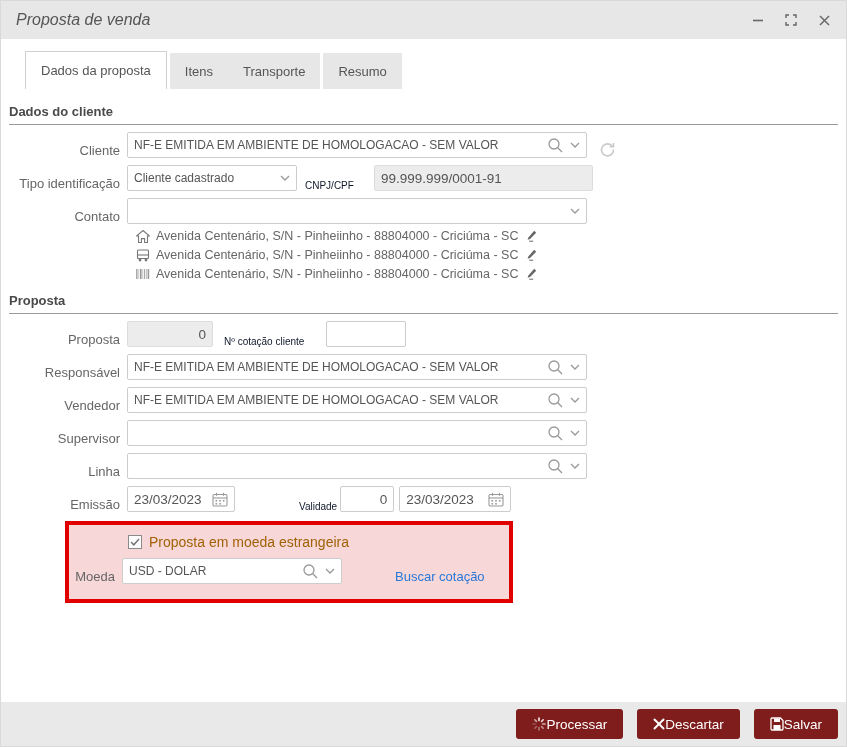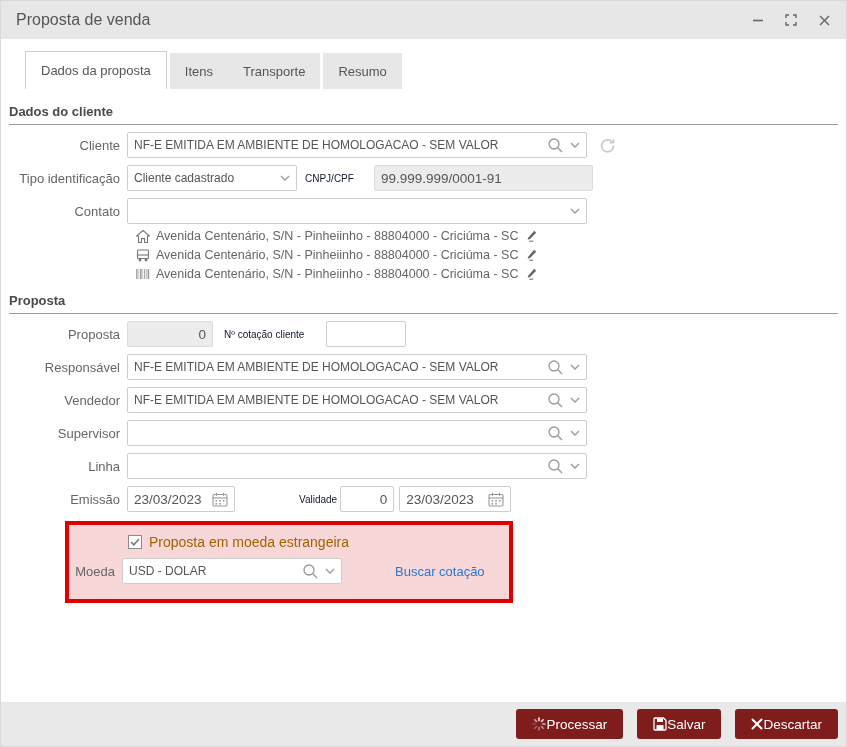--- a/index.html
+++ b/index.html
@@ -1,36 +1,36 @@
 <!DOCTYPE html>
 <html><head>
 <meta charset="utf-8">
 <style>
   * { margin:0; padding:0; box-sizing:border-box; }
   html,body { width:847px; height:747px; overflow:hidden; background:#fff;
               font-family:"Liberation Sans", sans-serif; }
   .window { width:847px; height:747px; display:flex; flex-direction:column; border:1px solid #d9d9d9; background:#fff; }
 
   
-  .titlebar { height:38px; background:#e7e7e7; display:flex; align-items:center; padding:0 15px; flex:none; }
+  .titlebar { height:38px; background:#e7e7e7; display:flex; align-items:center; padding:0 15px; flex:none;font-style:italic; }
   .titlebar .title { flex:1; font-size:16px; color:#555; }
   .win-controls { display:flex; align-items:center; gap:19px; }
   .win-btn { width:14px; height:14px; display:flex; align-items:center; justify-content:center; cursor:pointer; }
 
   
   .tabbar { display:flex; align-items:flex-end; margin:12px 0 0 8px; flex:none;padding-left:16px; }
   .tab { height:36px; display:flex; align-items:center; padding:0 15px; font-size:13px; color:#555; cursor:pointer; }
   .tab.active { height:38px; background:#fff; border:1px solid #cfcfcf; border-bottom:none; }
   .tab-group { display:flex; background:#e7e7e7; height:36px; margin-left:3px; align-self:flex-start; margin-top:2px; }
 
   
   .content { flex:1; padding:0 8px; overflow:hidden; }
   .section-title { margin-top:15px; padding-bottom:5px; border-bottom:1px solid #9a9a9a;
                    font-size:13px; font-weight:bold; color:#4a4a4a; }
-  .row { display:flex; align-items:center; margin-top:7px; }
+  .row { display:flex; align-items:flex-end; margin-top:7px; }
   .lbl { flex:none; width:118px; text-align:right; padding-right:7px; color:#666; font-size:13px; }
   .lbl-inline { color:#0f172a; font-size:10px; white-space:nowrap; }
 
   .field { position:relative; height:26px; border:1px solid #ccc; border-radius:2px; background:#fff;
            display:flex; align-items:center; padding:0 6px; }
   .field input { border:none; outline:none; background:transparent; width:100%; height:100%;
                  font-family:"Liberation Sans", sans-serif; font-size:13.5px; color:#555; }
   .field .val { flex:1; font-size:12px; color:#555; white-space:nowrap; overflow:hidden; }
   .field .right-icons { display:flex; align-items:center; gap:6px; flex:none; padding-left:4px; }
   .num input, input.num { text-align:right; }
@@ -375,29 +375,29 @@
           <line x1="13" y1="7" x2="10.6" y2="7" opacity="0.65"></line>
           <line x1="11.2" y1="11.2" x2="9.6" y2="9.6" opacity="0.5"></line>
           <line x1="7" y1="13" x2="7" y2="10.6" opacity="0.4"></line>
           <line x1="2.8" y1="11.2" x2="4.4" y2="9.6" opacity="0.3"></line>
           <line x1="1" y1="7" x2="3.4" y2="7" opacity="0.2"></line>
           <line x1="2.8" y1="2.8" x2="4.4" y2="4.4" opacity="0.6"></line>
       </svg>
       <span>Processar</span>
     </button>
     <button class="btn">
+      <svg width="12" height="12" viewBox="0 0 12 12" stroke="#fff" stroke-width="2" stroke-linecap="round">
+        <line x1="1.5" y1="1.5" x2="10.5" y2="10.5"></line>
+          <line x1="10.5" y1="1.5" x2="1.5" y2="10.5"></line>
+      </svg>
+      <span>Descartar</span>
+    </button>
+    <button class="btn">
       <svg width="14" height="14" viewBox="0 0 14 14" fill="none" stroke="#fff" stroke-width="1.3">
         <path d="M1 2 Q1 1 2 1 H10.5 L13 3.5 V12 Q13 13 12 13 H2 Q1 13 1 12 Z"></path>
           <rect x="4" y="1.5" width="6" height="3.5" fill="#fff" stroke="none"></rect>
           <rect x="3.5" y="8" width="7" height="5" fill="#fff" stroke="none"></rect>
       </svg>
       <span>Salvar</span>
     </button>
-    <button class="btn">
-      <svg width="12" height="12" viewBox="0 0 12 12" stroke="#fff" stroke-width="2" stroke-linecap="round">
-        <line x1="1.5" y1="1.5" x2="10.5" y2="10.5"></line>
-          <line x1="10.5" y1="1.5" x2="1.5" y2="10.5"></line>
-      </svg>
-      <span>Descartar</span>
-    </button>
   </div>
 
 </div>
 
 </body></html>

